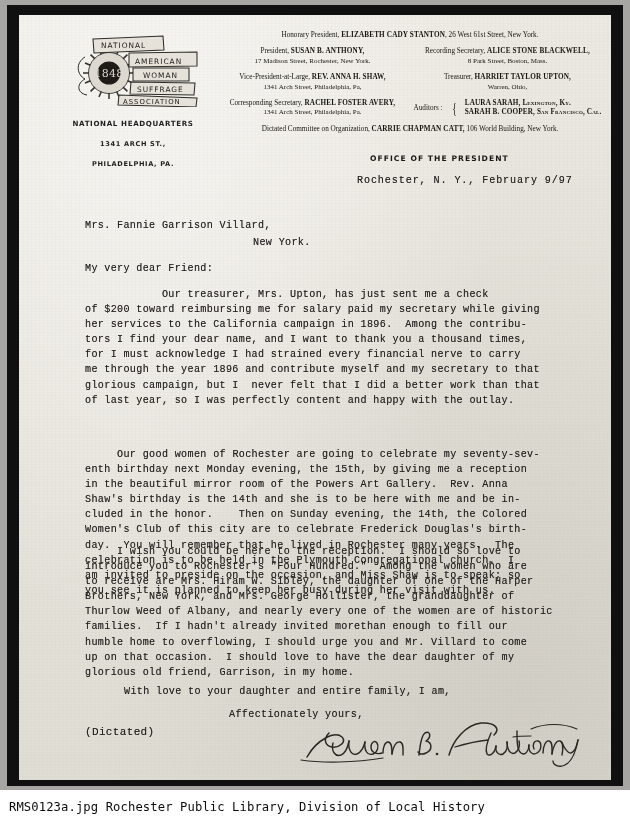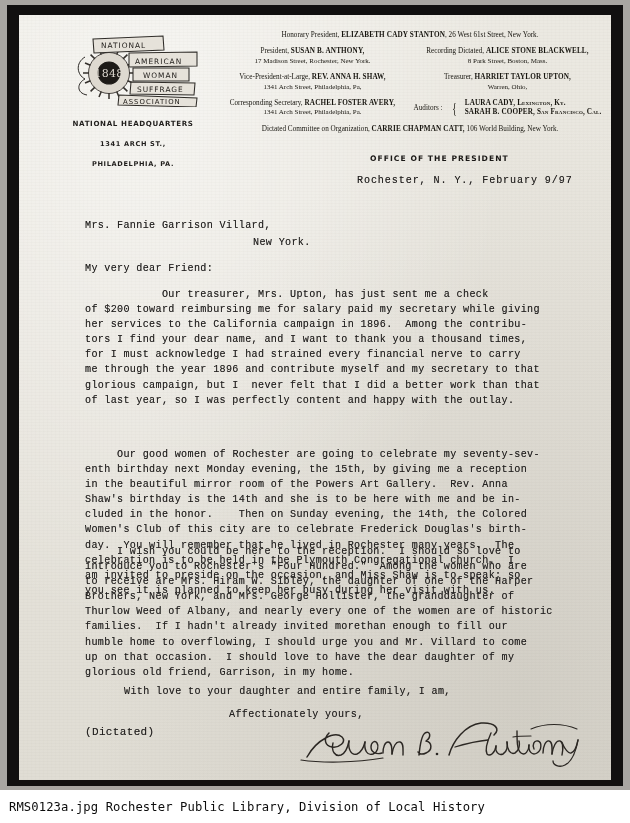--- a/index.html
+++ b/index.html
@@ -330,21 +330,21 @@
         <div class="off-row">
           <div class="off-col">
             <div class="off-line">
               <span>President,</span>
               <span class="sc">SUSAN B. ANTHONY,</span>
             </div>
             <div class="off-line addr">17 Madison Street, Rochester, New York.</div>
           </div>
           <div class="off-col">
             <div class="off-line">
-              <span>Recording Dictated,</span>
+              <span>Recording Secretary,</span>
               <span class="sc">ALICE STONE BLACKWELL,</span>
             </div>
             <div class="off-line addr">8 Park Street, Boston, Mass.</div>
           </div>
         </div>
 
         <div class="off-gap"></div>
 
         <div class="off-row">
           <div class="off-col">
@@ -372,21 +372,21 @@
               <span class="sc">RACHEL FOSTER AVERY,</span>
             </div>
             <div class="off-line addr">1341 Arch Street, Philadelphia, Pa.</div>
           </div>
           <div class="off-col">
             <div id="auditors-wrap">
               <span id="auditors-label">Auditors :</span>
               <span id="auditors-brace">{</span>
               <span id="auditors-names">
                 <div class="off-line">
-                  <span class="sc">LAURA CADY, Lexington, Ky.</span>
+                  <span class="sc">LAURA SARAH, Lexington, Ky.</span>
                 </div>
                 <div class="off-line">
                   <span class="sc">SARAH B. COOPER, San Francisco, Cal.</span>
                 </div>
               </span>
             </div>
           </div>
         </div>
 
         <div class="off-gap"></div>

